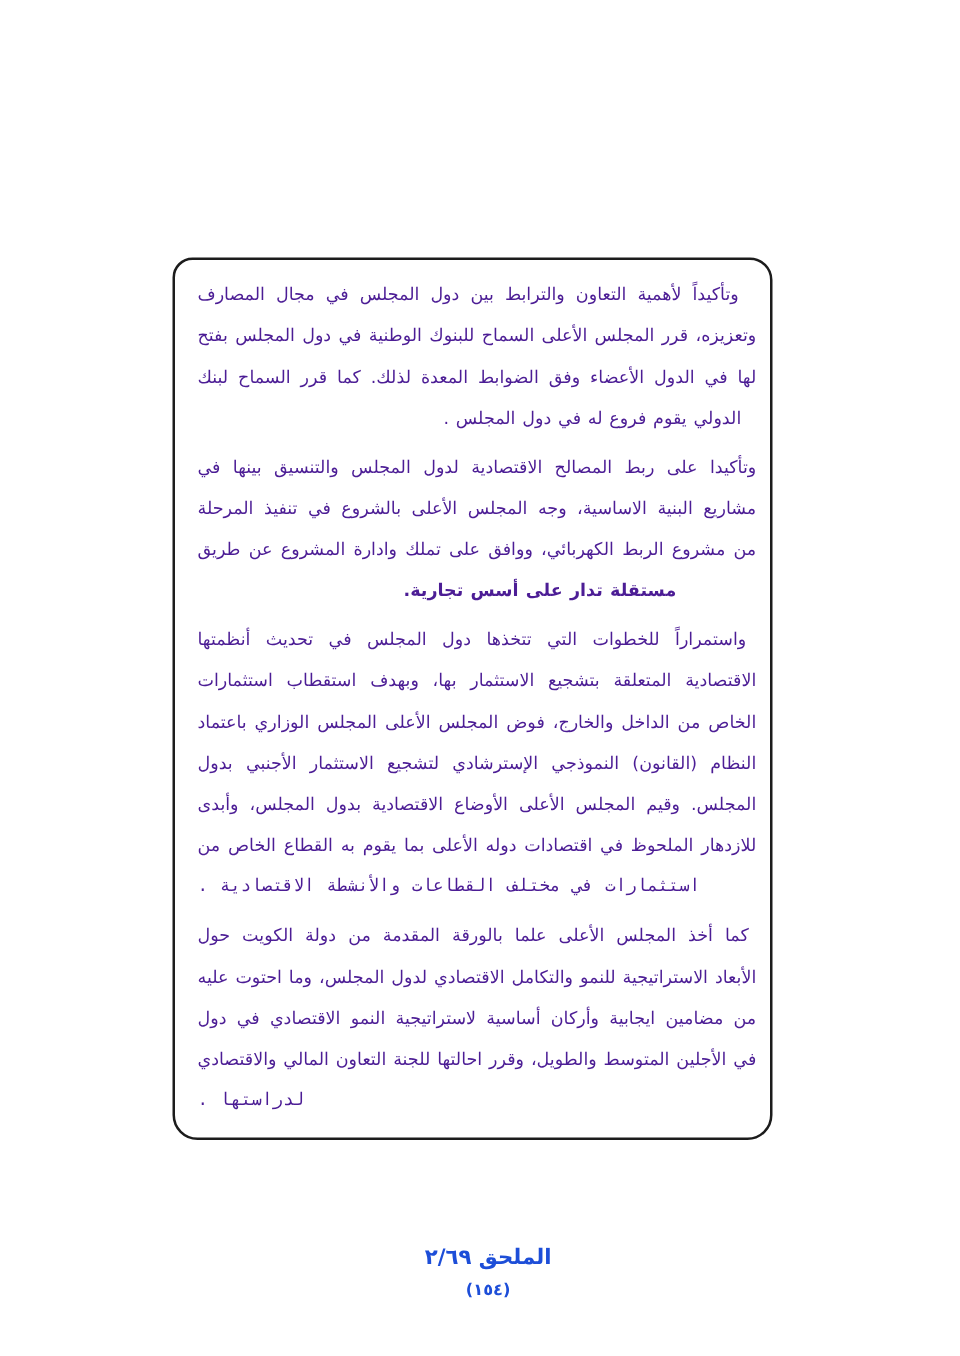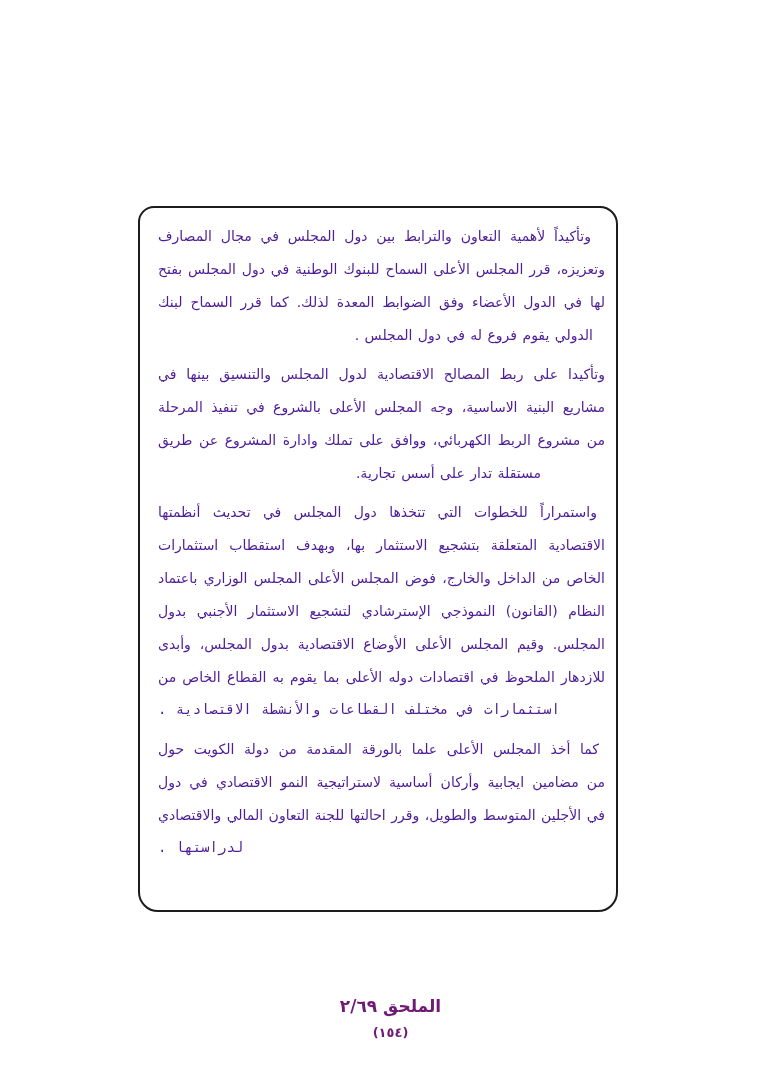--- a/index.html
+++ b/index.html
@@ -22,21 +22,21 @@
   .para:last-child{margin-bottom:0;}
   .line{
     height:33px;line-height:33px;overflow:hidden;
     text-align:justify;text-align-last:justify;
     word-spacing:1px;
   }
   .line.align-right{text-align:right;text-align-last:right;}
   .line.align-left{text-align:center;text-align-last:left;font-family:Liberation Mono, monospace;}
   .footer{
     position:absolute;top:995px;left:13px;right:0;
-    direction:rtl;text-align:center;color:#701a75;
+    direction:rtl;text-align:center;color:#1d4ed8;
   }
   .annex{font-weight:bold;font-size:17px;line-height:22px;}
   .pagenum{font-weight:bold;font-size:13px;line-height:20px;margin-top:6px;}
 </style>
 </head>
 <body>
 
 <div class="page">
 
   <div class="frame"></div>
@@ -45,33 +45,34 @@
       <div class="para">
         <div class="line" style="text-indent: 14px;">وتأكيداً لأهمية التعاون والترابط بين دول المجلس في مجال المصارف</div>
         <div class="line">وتعزيزه، قرر المجلس الأعلى السماح للبنوك الوطنية في دول المجلس بفتح فروع</div>
         <div class="line">لها في الدول الأعضاء وفق الضوابط المعدة لذلك. كما قرر السماح لبنك الخليج</div>
         <div class="line align-right" style="text-indent: 12px;">الدولي يقوم فروع له في دول المجلس .</div>
       </div>
       <div class="para">
         <div class="line">وتأكيدا على ربط المصالح الاقتصادية لدول المجلس والتنسيق بينها في</div>
         <div class="line">مشاريع البنية الاساسية، وجه المجلس الأعلى بالشروع في تنفيذ المرحلة الأولى</div>
         <div class="line">من مشروع الربط الكهربائي، ووافق على تملك وادارة المشروع عن طريق هيئة</div>
-        <div class="line align-right" style="text-indent: 64px;">مستقلة تدار على أسس تجارية.</div>
+        <div class="line align-right" style="text-indent: 64px; font-weight: bold;">مستقلة تدار على أسس تجارية.</div>
       </div>
       <div class="para">
         <div class="line" style="text-indent: 8px;">واستمراراً للخطوات التي تتخذها دول المجلس في تحديث أنظمتها</div>
         <div class="line">الاقتصادية المتعلقة بتشجيع الاستثمار بها، وبهدف استقطاب استثمارات القطاع</div>
         <div class="line">الخاص من الداخل والخارج، فوض المجلس الأعلى المجلس الوزاري باعتماد</div>
         <div class="line">النظام (القانون) النموذجي الإسترشادي لتشجيع الاستثمار الأجنبي بدول</div>
         <div class="line">المجلس. وقيم المجلس الأعلى الأوضاع الاقتصادية بدول المجلس، وأبدى ارتياحه</div>
         <div class="line">للازدهار الملحوظ في اقتصادات دوله الأعلى بما يقوم به القطاع الخاص من</div>
         <div class="line align-left">استثمارات في مختلف القطاعات والأنشطة الاقتصادية .</div>
       </div>
       <div class="para">
         <div class="line" style="text-indent: 6px;">كما أخذ المجلس الأعلى علما بالورقة المقدمة من دولة الكويت حول</div>
+        <div class="line">الأبعاد الاستراتيجية للنمو والتكامل الاقتصادي لدول المجلس، وما احتوت عليه</div>
         <div class="line">من مضامين ايجابية وأركان أساسية لاستراتيجية النمو الاقتصادي في دول المجلس</div>
         <div class="line">في الأجلين المتوسط والطويل، وقرر احالتها للجنة التعاون المالي والاقتصادي</div>
         <div class="line align-left">لدراستها .</div>
       </div>
     </div>
 
   <div class="footer">
     <div class="annex">الملحق ٢/٦٩</div>
     <div class="pagenum">(١٥٤)</div>
   </div>

